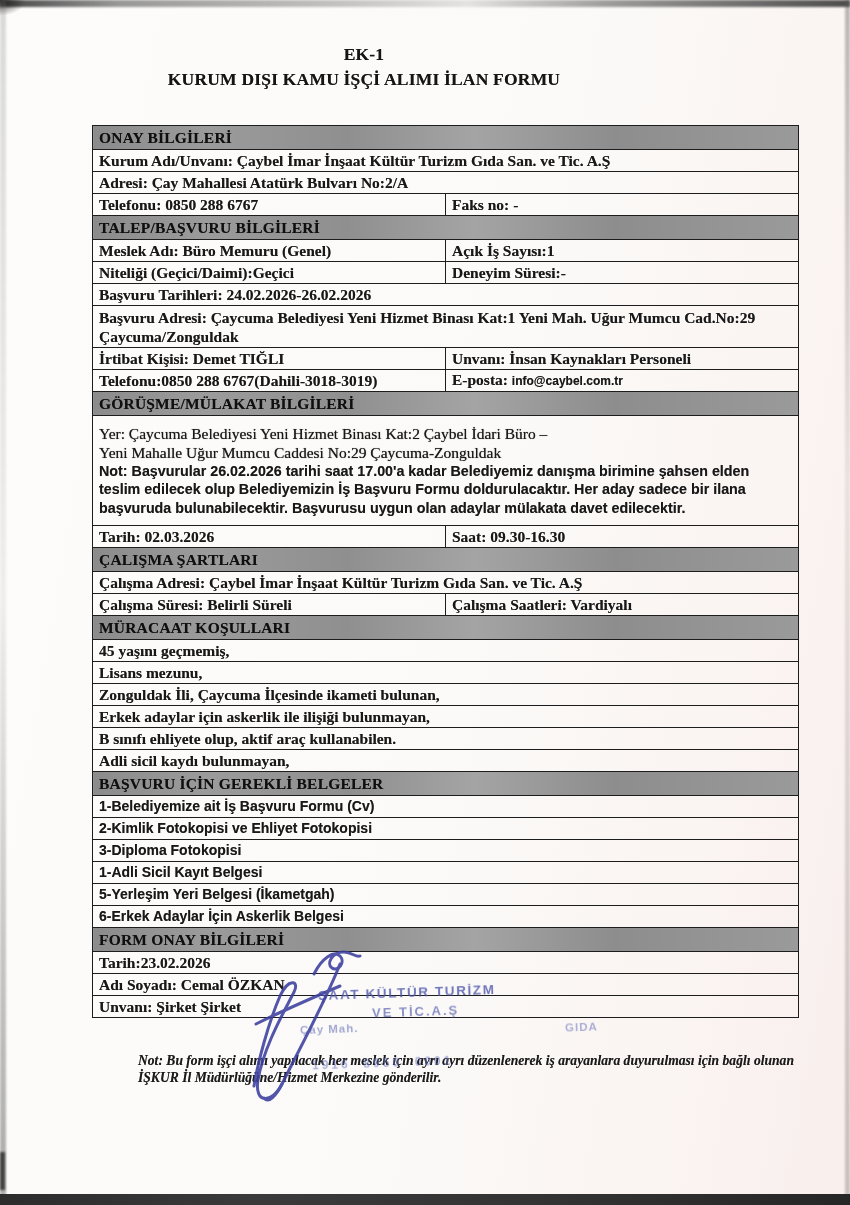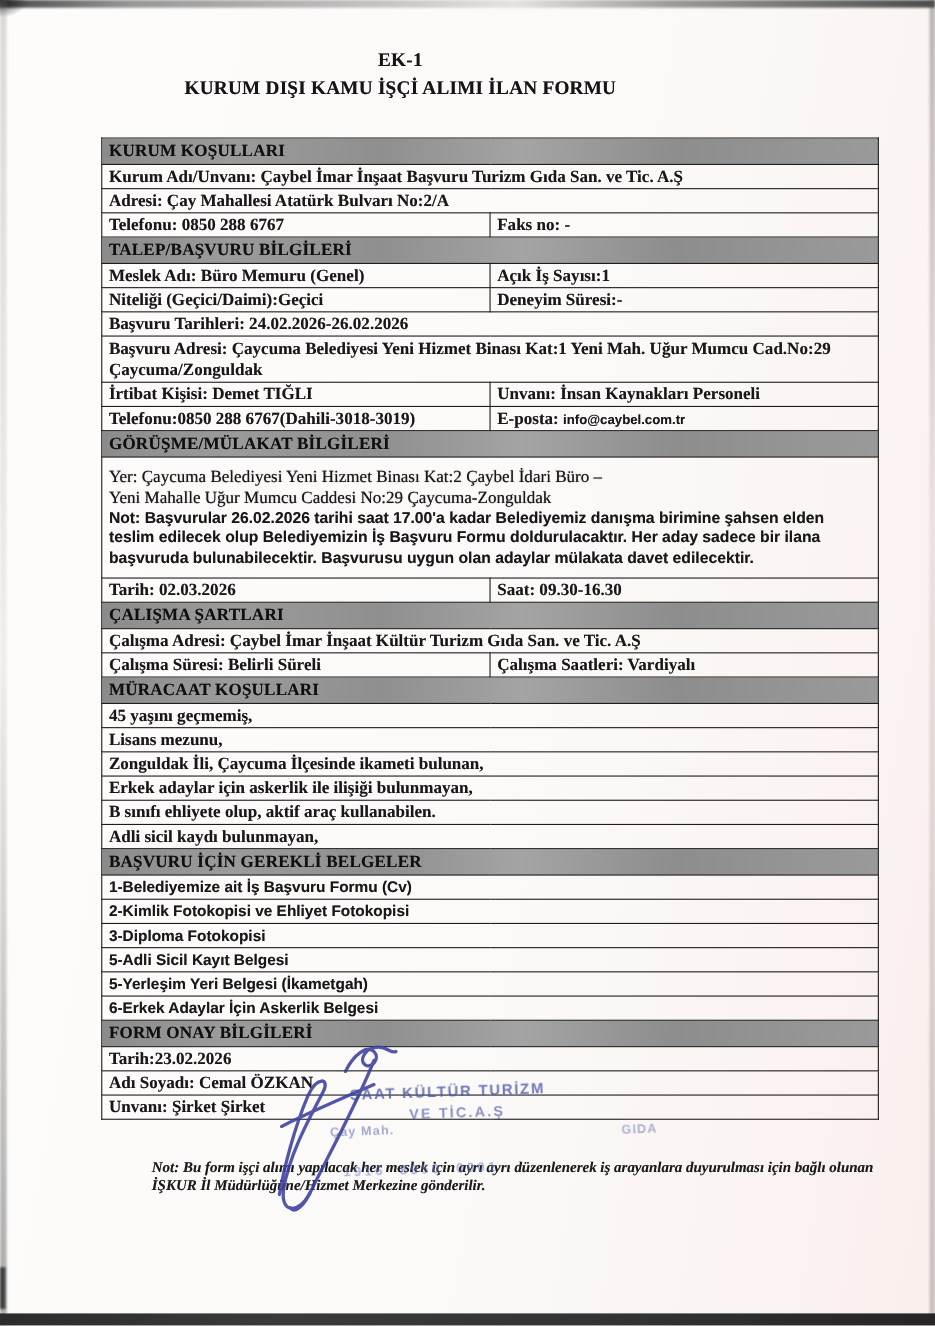--- a/index.html
+++ b/index.html
@@ -83,24 +83,24 @@
 
   <div class="doc-title">
     <div>EK-1</div>
     <div>KURUM DIŞI KAMU İŞÇİ ALIMI İLAN FORMU</div>
   </div>
 
   <table class="form">
 
     <tbody>
         <tr class="h24">
-      <td class="sect" colspan="2">KURUM KOŞULLARI</td>
-    </tr>
-    <tr class="h22">
-      <td colspan="2">Kurum Adı/Unvanı: Çaybel İmar İnşaat Başvuru Turizm Gıda San. ve Tic. A.Ş</td>
+      <td class="sect" colspan="2">ONAY BİLGİLERİ</td>
+    </tr>
+    <tr class="h22">
+      <td colspan="2">Kurum Adı/Unvanı: Çaybel İmar İnşaat Kültür Turizm Gıda San. ve Tic. A.Ş</td>
     </tr>
     <tr class="h22">
       <td colspan="2">Adresi: Çay Mahallesi Atatürk Bulvarı No:2/A</td>
     </tr>
     <tr class="h22">
       <td class="c1">Telefonu: 0850 288 6767</td>
       <td>Faks no: -</td>
     </tr>
 
     <tr class="h24">
@@ -186,21 +186,21 @@
     <tr class="h22">
           <td colspan="2" class="sans">1-Belediyemize ait İş Başvuru Formu (Cv)</td>
         </tr>
     <tr class="h22">
           <td colspan="2" class="sans">2-Kimlik Fotokopisi  ve Ehliyet Fotokopisi</td>
         </tr>
     <tr class="h22">
           <td colspan="2" class="sans">3-Diploma Fotokopisi</td>
         </tr>
     <tr class="h22">
-          <td colspan="2" class="sans">5-Adli Sicil Kayıt Belgesi</td>
+          <td colspan="2" class="sans">1-Adli Sicil Kayıt Belgesi</td>
         </tr>
     <tr class="h22">
           <td colspan="2" class="sans">5-Yerleşim Yeri Belgesi (İkametgah)</td>
         </tr>
     <tr class="h22">
           <td colspan="2" class="sans">6-Erkek Adaylar İçin Askerlik Belgesi</td>
         </tr>
 
     <tr class="h24">
       <td class="sect" colspan="2">FORM ONAY BİLGİLERİ</td>

